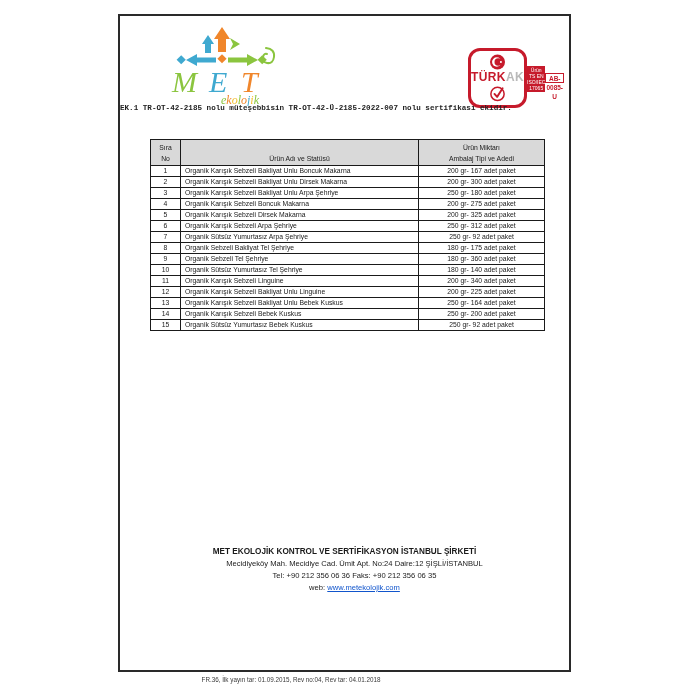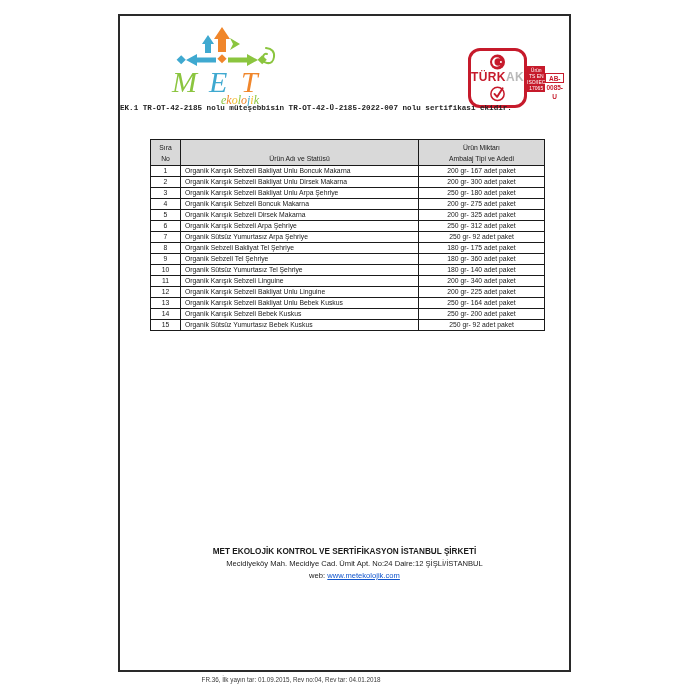--- a/index.html
+++ b/index.html
@@ -208,20 +208,21 @@
           <td>15</td>
           <td class="cell-left">Organik Sütsüz Yumurtasız Bebek Kuskus</td>
           <td>250 gr- 92 adet paket</td>
         </tr>
       </tbody>
   </table>
 
   <div class="footer">
     <div class="company">MET EKOLOJİK KONTROL VE SERTİFİKASYON İSTANBUL ŞİRKETİ</div>
     <div class="line">Mecidiyeköy Mah. Mecidiye Cad. Ümit Apt. No:24 Daire:12 ŞİŞLİ/İSTANBUL</div>
+    <div class="line">Tel: +90 212 356 06 36 Faks: +90 212 356 06 35</div>
     <div class="line">
       <span>web:</span>
       <span class="weblink">www.metekolojik.com</span>
     </div>
   </div>
 
 </div>
 
 <div class="revision">FR.36, İlk yayın tar: 01.09.2015, Rev no:04, Rev tar: 04.01.2018</div>
 

